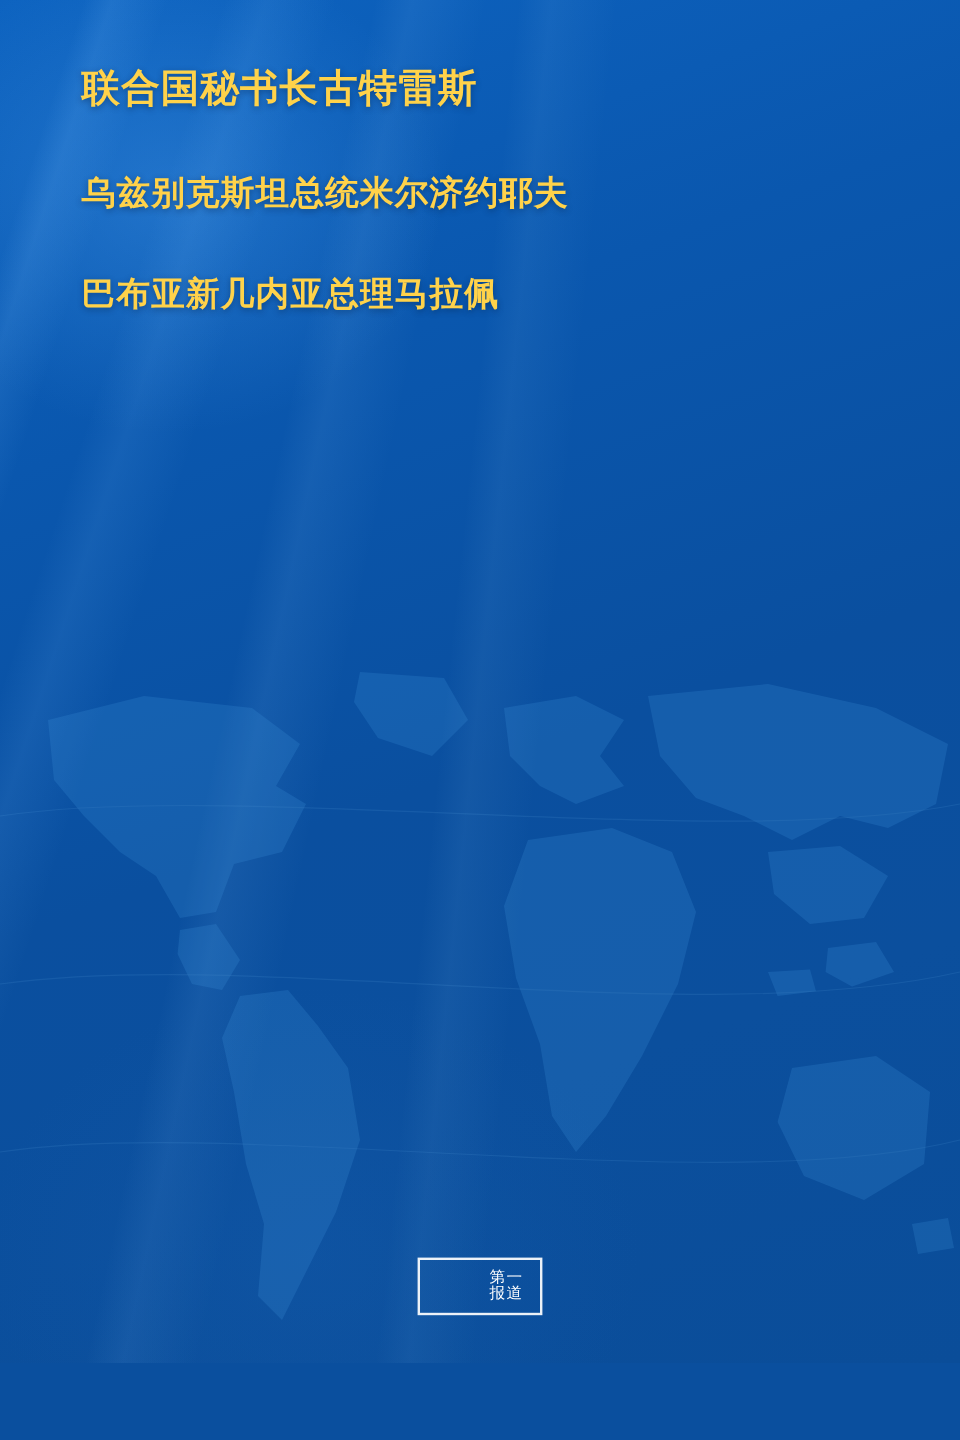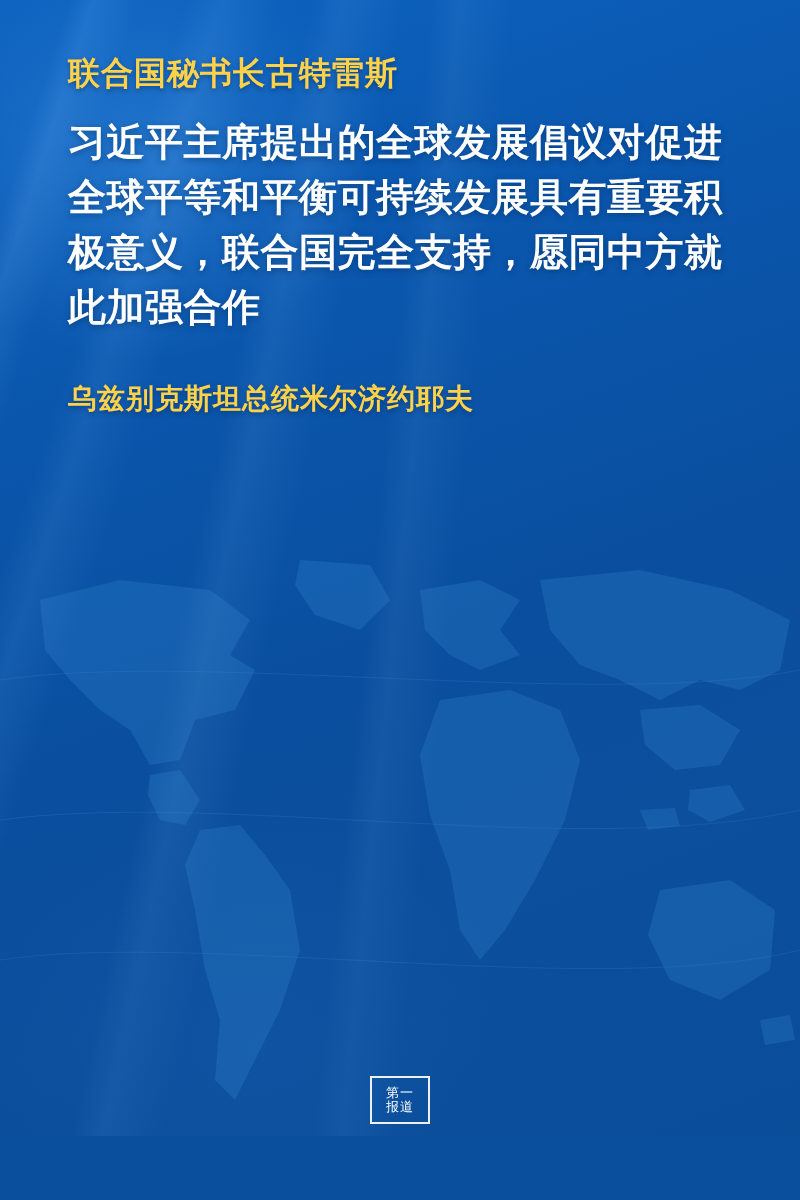--- a/index.html
+++ b/index.html
@@ -111,30 +111,31 @@
     text-shadow: 0 2px 6px rgba(0,35,80,0.45);
   }
   .b1 .speaker { font-size: 32px; }
   .b1 .quote { font-size: 38px; line-height: 1.45; }
   .b2 .quote { font-size: 37px; }
   .b3 .quote { font-size: 36px; }
   .logo {
     position: absolute;
     left: 50%;
     transform: translateX(-50%);
-    bottom: 12px;
+    bottom: 40px;
     z-index: 6;
     width: 56px;
     height: 44px;
     border: 2px solid rgba(255,255,255,0.92);
     display: flex;
     flex-direction: column;
     align-items: center;
     justify-content: center;
     line-height: 1.05;
+    padding-left: 44px;
   }
   .logo span {
     font-family: "DejaVu Serif", "Liberation Serif", serif;
     font-size: 13px;
     color: #ffffff;
     letter-spacing: 1px;
   }
 </style>
 </head>
 <body>
@@ -175,28 +176,28 @@
     </g>
   </svg>
 
   <div class="dots-bl"></div>
   <div class="dots-br"></div>
 
   <div class="content">
 
     <div class="block b1">
       <h2 class="speaker">联合国秘书长古特雷斯</h2>
-      <p class="quote">习近平主席提出的全球发展倡议对促进全球平等和平衡可持续发展具有重要积极意义，联合国完全支持，愿同中方就此加强合作</p>
     </div>
 
     <div class="block b2">
       <h2 class="speaker">乌兹别克斯坦总统米尔济约耶夫</h2>
     </div>
 
     <div class="block b3">
+      <h2 class="speaker">巴布亚新几内亚总理马拉佩</h2>
     </div>
 
   </div>
 
   <div class="logo">
     <span>第一</span>
     <span>报道</span>
   </div>
 
 </div>

